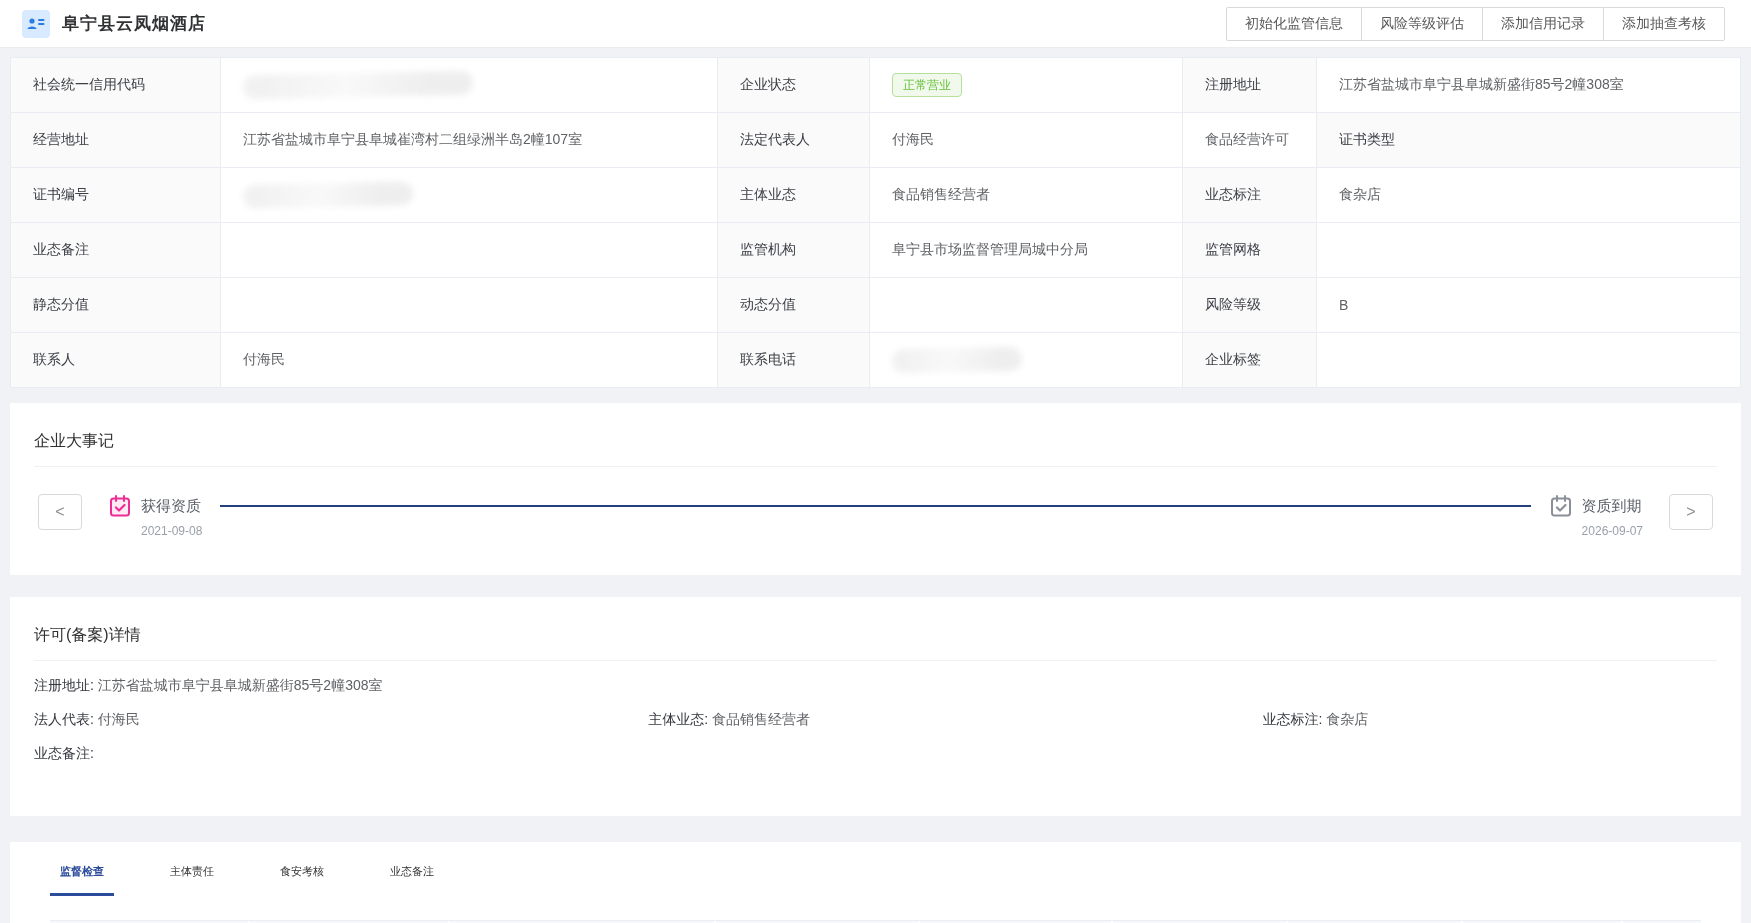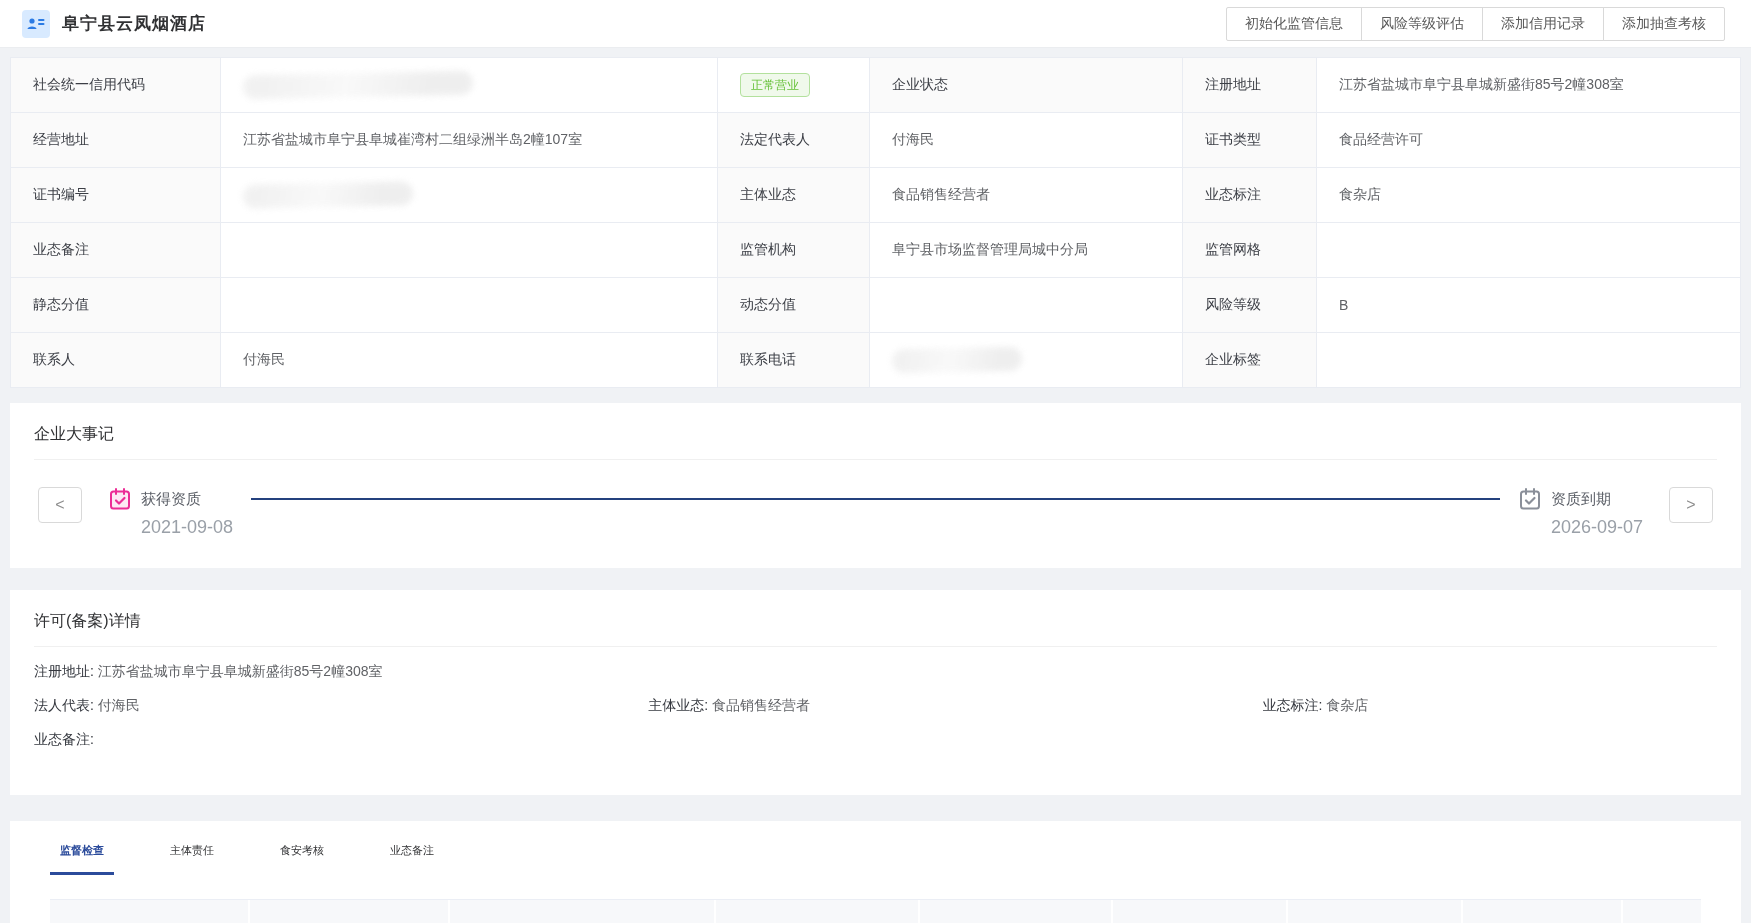--- a/index.html
+++ b/index.html
@@ -49,39 +49,39 @@
     display:inline-block; font-size:12px; line-height:1; padding:5px 10px;
     color:#67c23a; background:#f0f9eb; border:1px solid #b3e19d; border-radius:4px;
   }
   .smudge {
     height:24px; border-radius:12px; opacity:.75;
     background:linear-gradient(100deg,#ededed 10%,#f7f7f7 45%,#e9e9e9 80%);
     filter:blur(3px); transform:rotate(-1.2deg);
   }
 
   
-  .card { background:#fff; margin-top:15px; padding:4px 24px; }
+  .card { background:#fff; margin-top:15px; padding:11px 24px; }
   .card-title-row {
     padding:17px 0 14px; border-bottom:1px solid #f0f0f0;
   }
   .card-title { font-size:16px; color:#303133; }
 
   
   .timeline { display:flex; align-items:flex-start; padding:27px 4px 26px; }
   .tl-btn {
     width:44px; height:36px; background:#fff; border:1px solid #d9d9d9;
     border-radius:4px; color:#8c8c8c; font-size:16px; cursor:pointer;
     display:flex; align-items:center; justify-content:center; flex:0 0 auto;
     font-family:inherit;
   }
   .tl-event { display:flex; align-items:flex-start; flex:0 0 auto; }
   .tl-icon { width:24px; height:24px; margin-right:9px; flex:0 0 auto; }
   .tl-texts { display:flex; flex-direction:column; }
   .tl-label { font-size:15px; color:#5a5e66; line-height:24px; }
-  .tl-date { font-size:18px; color:#9aa0a8; margin-top:6px; }
+  .tl-date { font-size:12px; color:#9aa0a8; margin-top:6px; }
   .tl-line { flex:1; height:2px; background:#24417e; margin:11px 18px 0; }
   .tl-event.first { margin-left:26px; }
   .tl-event.last { margin-right:26px; }
 
   
   .detail-grid { padding:16px 0 10px; }
   .detail-row {
     display:grid; grid-template-columns:36.5% 36.5% 27%;
     margin-bottom:16px;
   }
@@ -136,33 +136,33 @@
 </div>
 
 <div class="main">
 
   <div class="info-table">
 
     <div class="cell lbl">社会统一信用代码</div>
     <div class="cell val">
         <div class="smudge" style="width:230px"></div>
       </div>
+    <div class="cell lbl">企业状态</div>
     <div class="cell val">
         <span class="badge-success">正常营业</span>
       </div>
-    <div class="cell lbl">企业状态</div>
     <div class="cell lbl">注册地址</div>
     <div class="cell val">江苏省盐城市阜宁县阜城新盛街85号2幢308室</div>
 
     <div class="cell lbl">经营地址</div>
     <div class="cell val">江苏省盐城市阜宁县阜城崔湾村二组绿洲半岛2幢107室</div>
     <div class="cell lbl">法定代表人</div>
     <div class="cell val">付海民</div>
+    <div class="cell val">食品经营许可</div>
     <div class="cell lbl">证书类型</div>
-    <div class="cell val">食品经营许可</div>
 
     <div class="cell lbl">证书编号</div>
     <div class="cell val">
         <div class="smudge" style="width:170px"></div>
       </div>
     <div class="cell lbl">主体业态</div>
     <div class="cell val">食品销售经营者</div>
     <div class="cell lbl">业态标注</div>
     <div class="cell val">食杂店</div>
 

